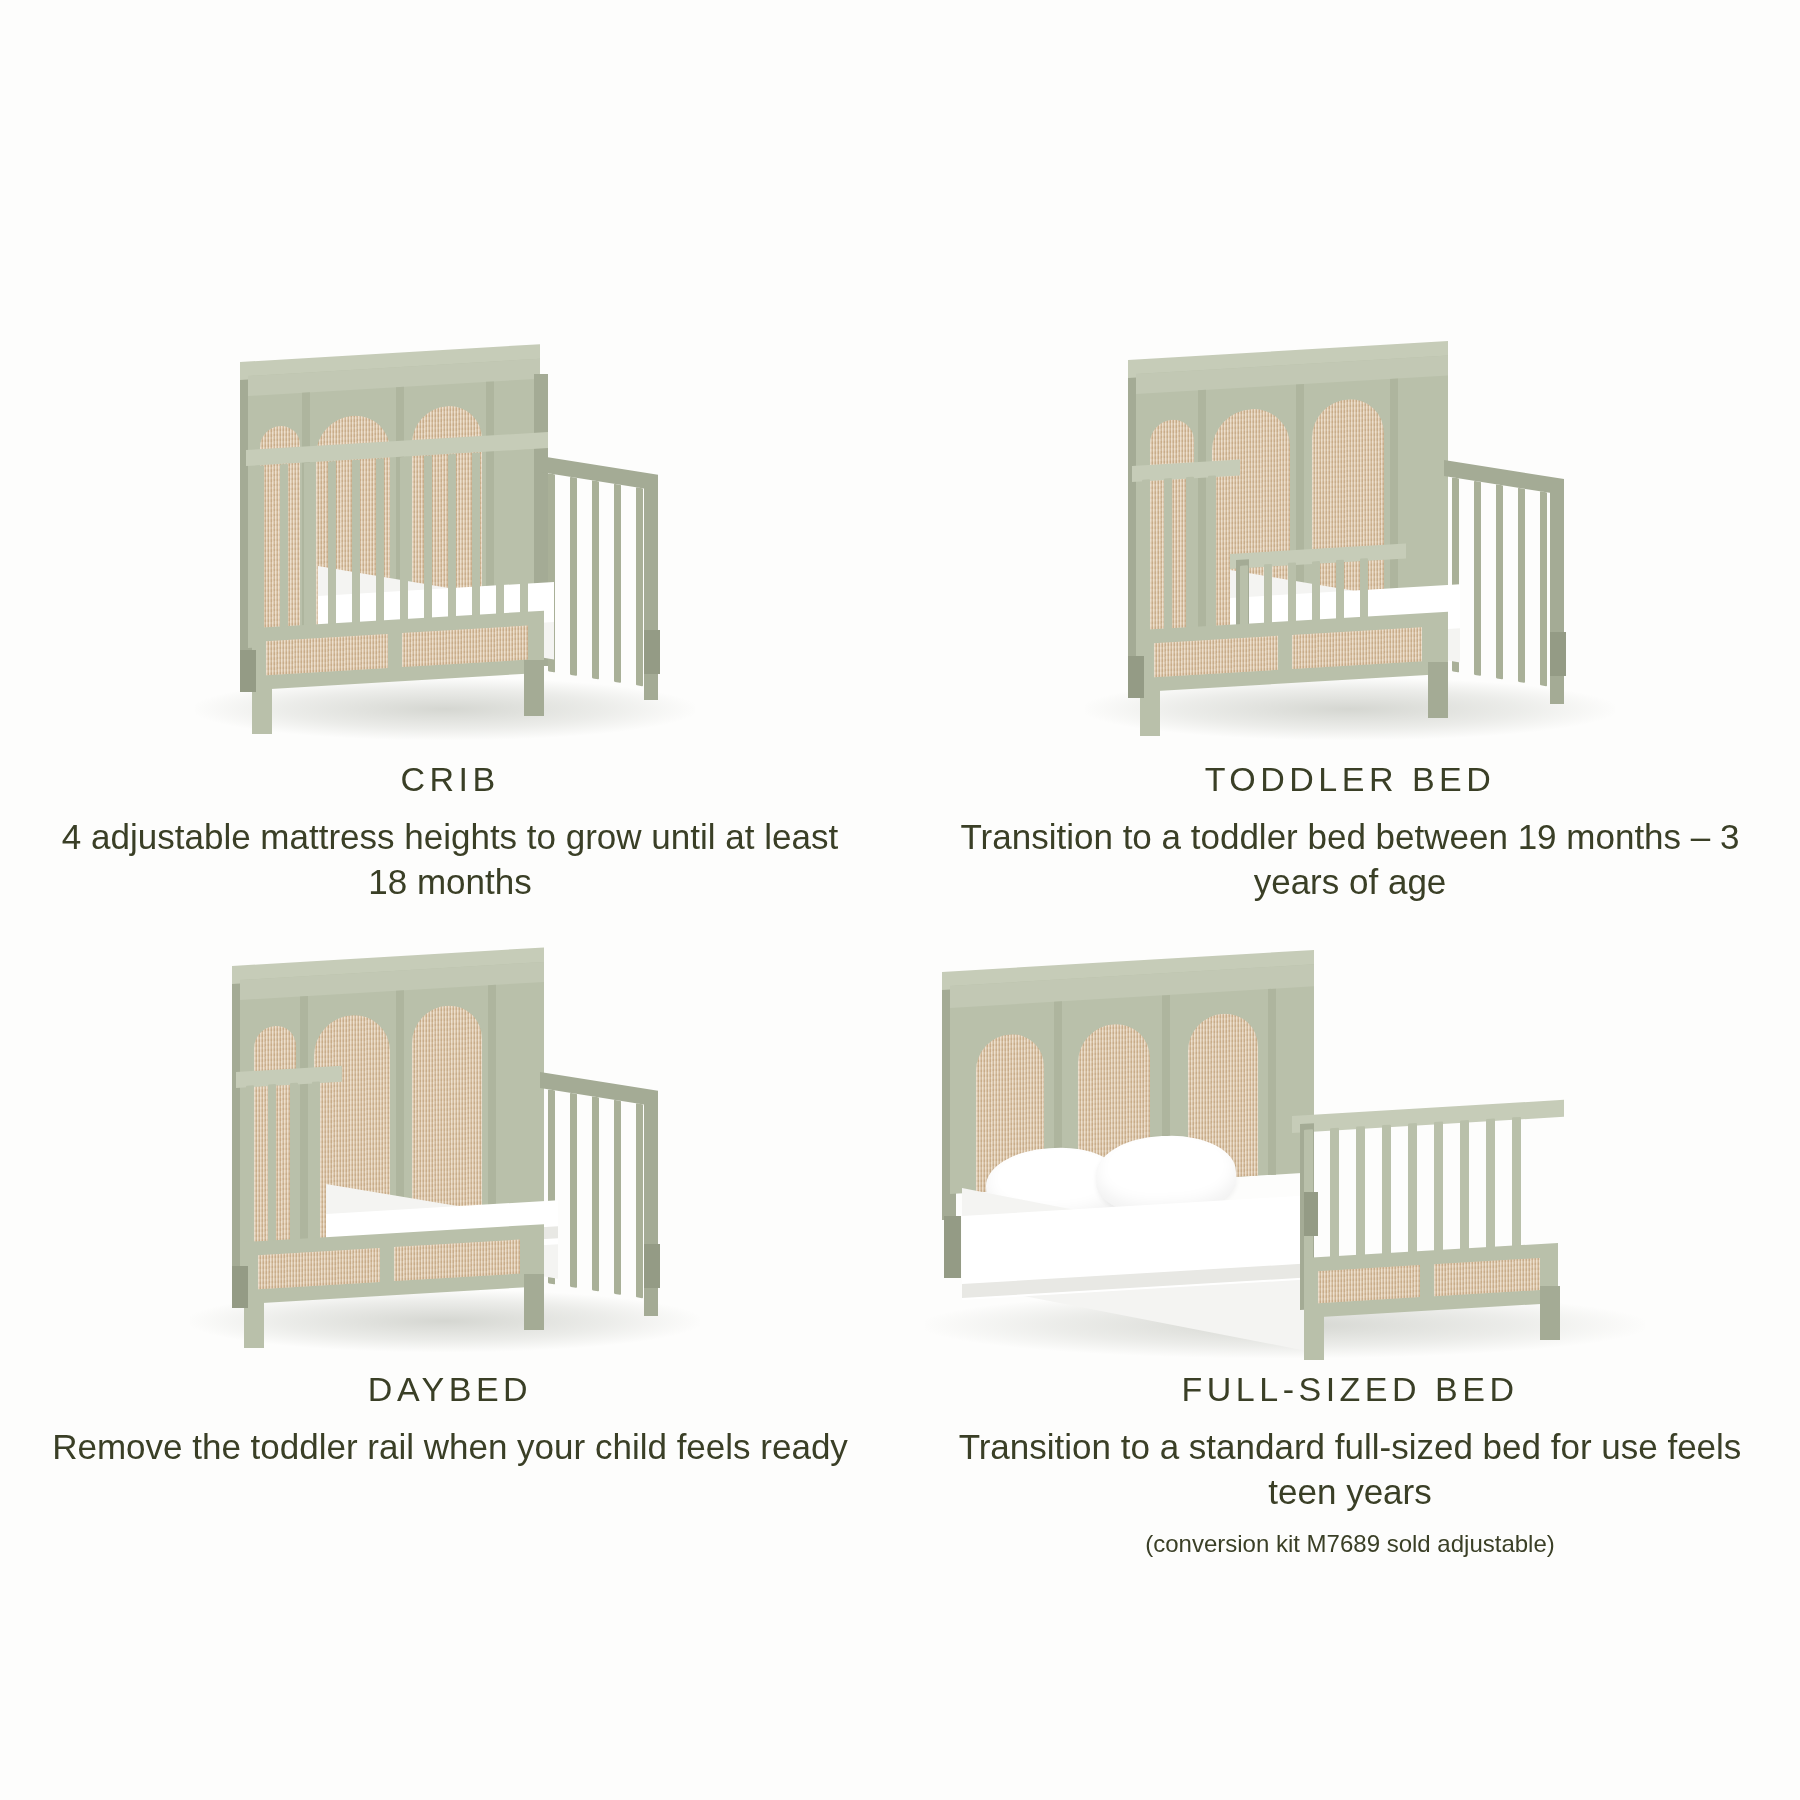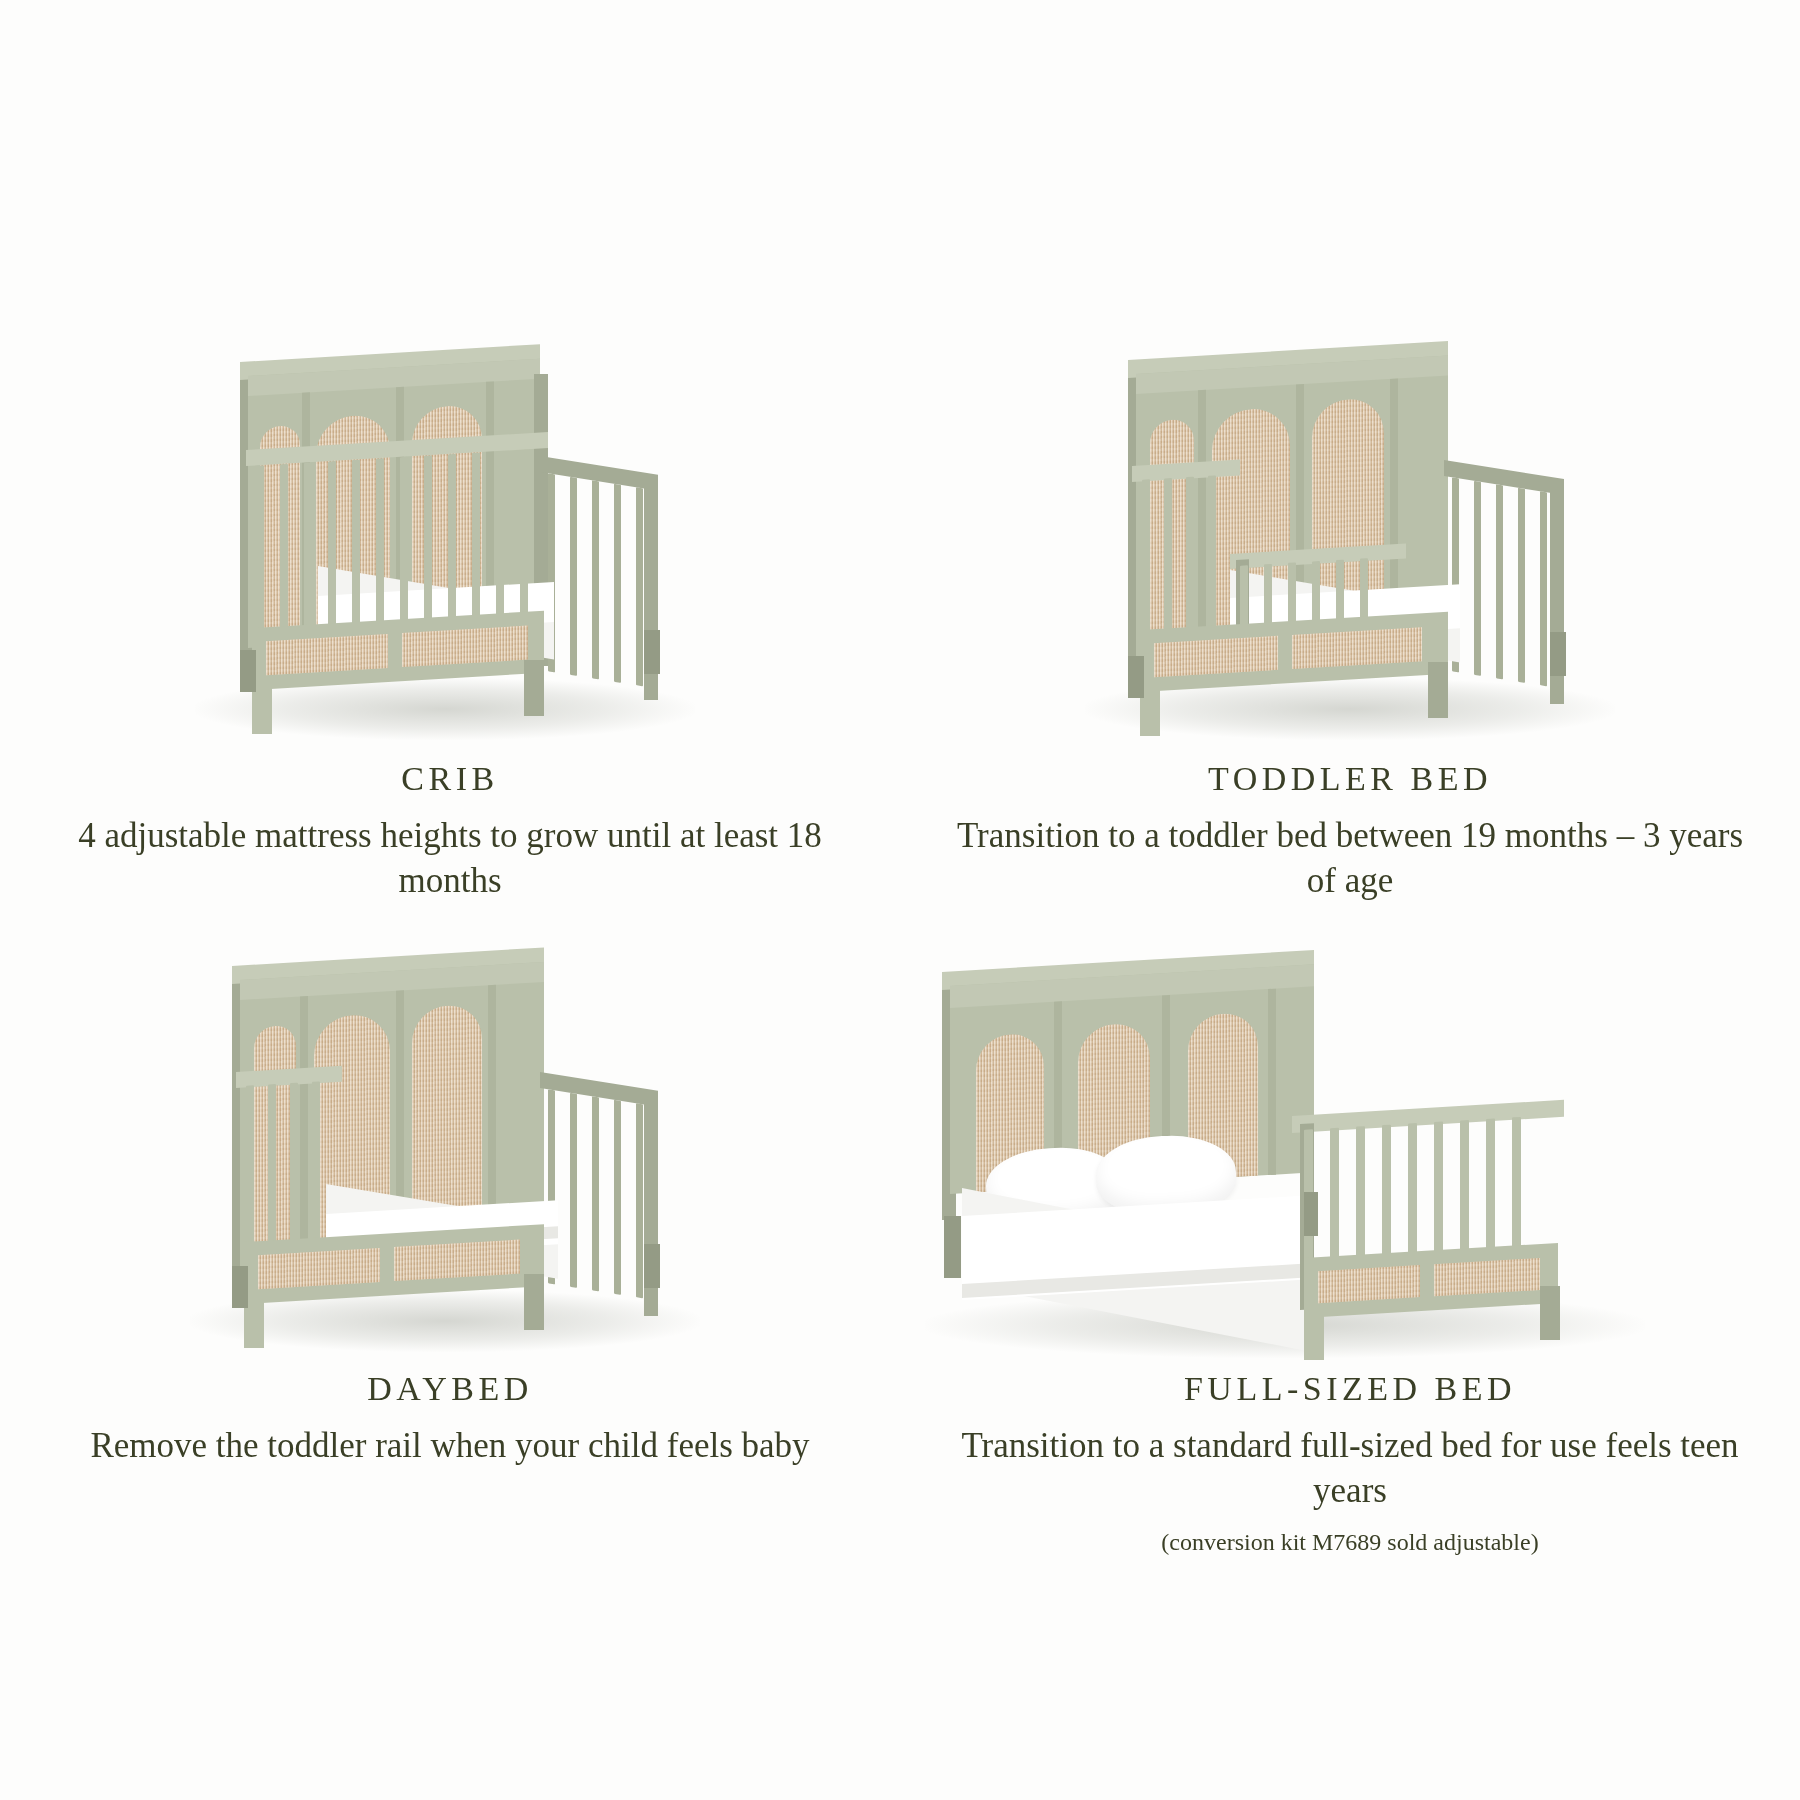--- a/index.html
+++ b/index.html
@@ -46,21 +46,21 @@
   .grid {
     position: absolute;
     top: 330px;
     left: 0;
     width: 1800px;
     display: grid;
     grid-template-columns: 900px 900px;
     grid-template-rows: 610px 610px;
   }
 
-  .cell { position: relative; font-family: Liberation Serif, serif; }
+  .cell { position: relative; }
 
   .figure {
     position: relative;
     height: 430px;
     width: 100%;
   }
 
   .caption { text-align: center; padding: 0 40px; }
 
   .cap-title {
@@ -335,21 +335,21 @@
           </div>
 
           <div class="s-face" style="position:absolute;left:244px;top:352px;width:20px;height:56px;"></div>
           <div class="s-dark" style="position:absolute;left:524px;top:334px;width:20px;height:56px;"></div>
           <div class="s-deep" style="position:absolute;left:232px;top:326px;width:16px;height:42px;"></div>
           <div class="s-deep" style="position:absolute;left:644px;top:304px;width:16px;height:44px;"></div>
         </div>
       </div>
       <div class="caption">
         <div class="cap-title">DAYBED</div>
-        <div class="cap-body">Remove the toddler rail when your child feels baby</div>
+        <div class="cap-body">Remove the toddler rail when your child feels ready</div>
       </div>
     </div>
 
     <div class="cell">
       <div class="figure">
         <div class="scene">
           <div class="shadow" style="position:absolute;left:25px;top:352px;width:720px;height:66px;"></div>
 
           <div class="s-dark" style="position:absolute;left:42px;top:40px;width:14px;height:240px;"></div>
           <div class="s-light" style="position:absolute;left:42px;top:32px;width:372px;height:18px;transform:skewY(-3.4deg);transform-origin:left top;"></div>

